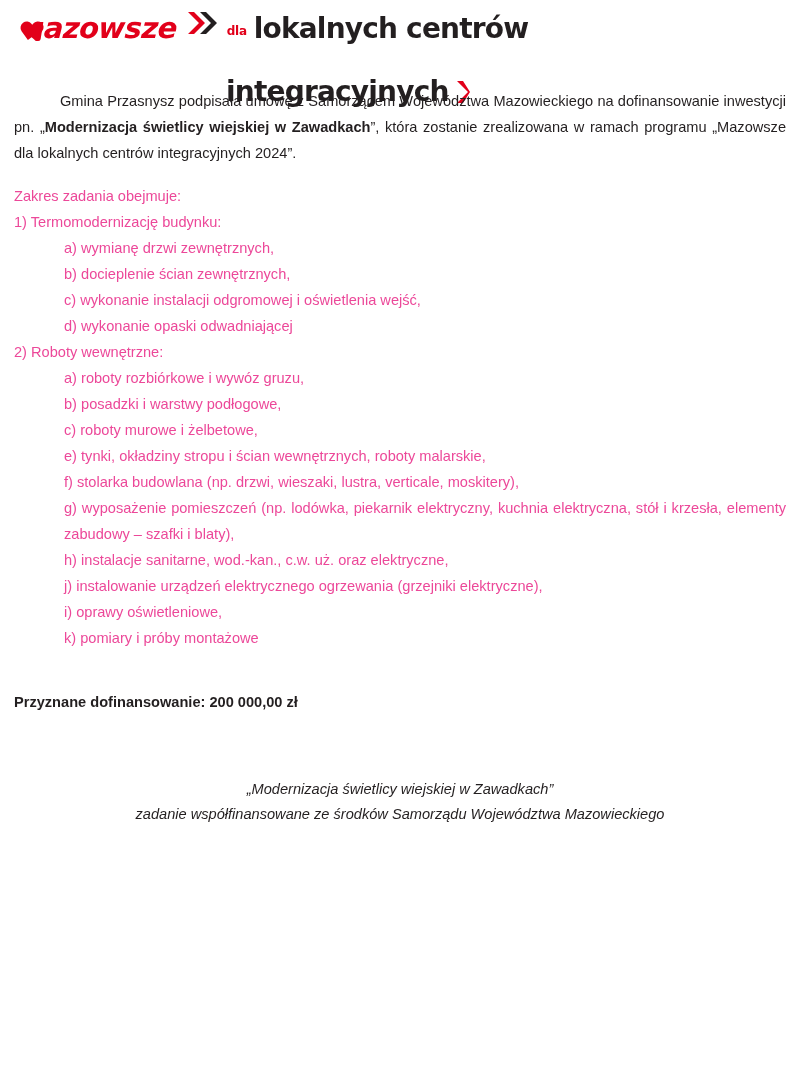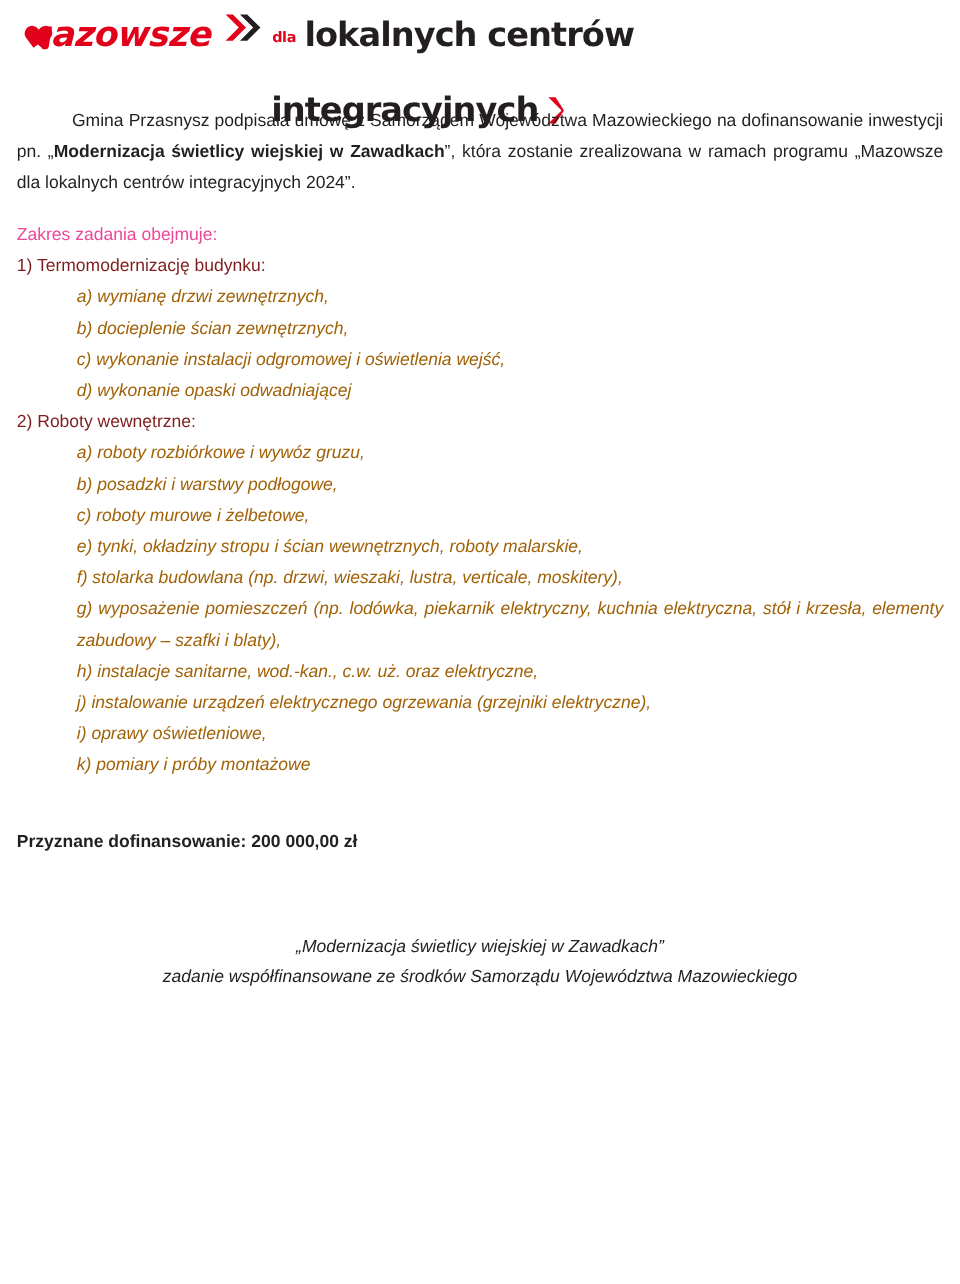--- a/index.html
+++ b/index.html
@@ -140,30 +140,29 @@
     font-size: 14.6px;
     line-height: 26px;
     margin: 0;
     color: #ec4899;
   }
 
   .lvl1 {
     font-size: 14.6px;
     line-height: 26px;
     margin: 0;
-    color: #7f1d1d;
+    color: #ec4899;
   }
 
   .lvl2 {
     font-size: 14.6px;
     line-height: 26px;
     margin: 0 0 0 50px;
-    color: #a16207;
+    color: #ec4899;
     text-align: justify;
-    font-style: italic;
   }
 
   .funding {
     font-size: 14.6px;
     line-height: 26px;
     font-weight: bold;
     margin: 38px 0 0 0;
     color: #231f20;
   }
 

